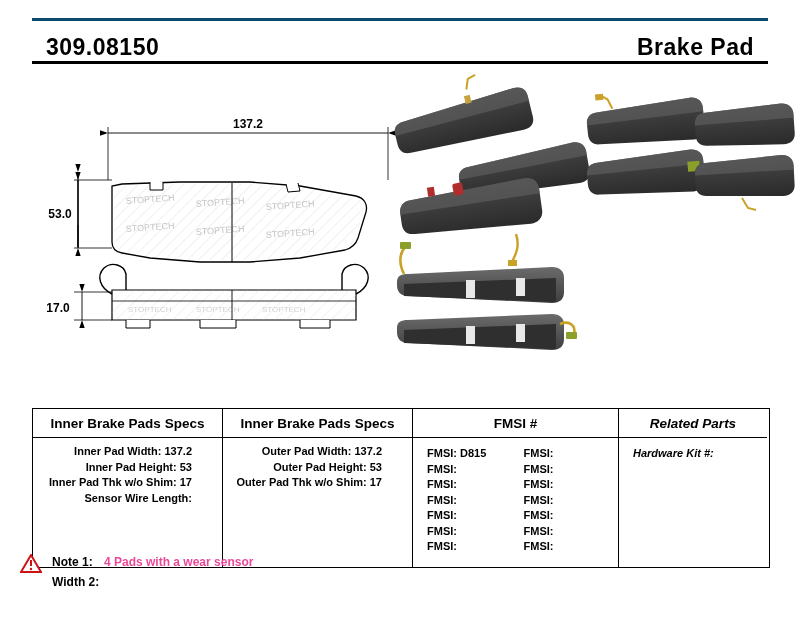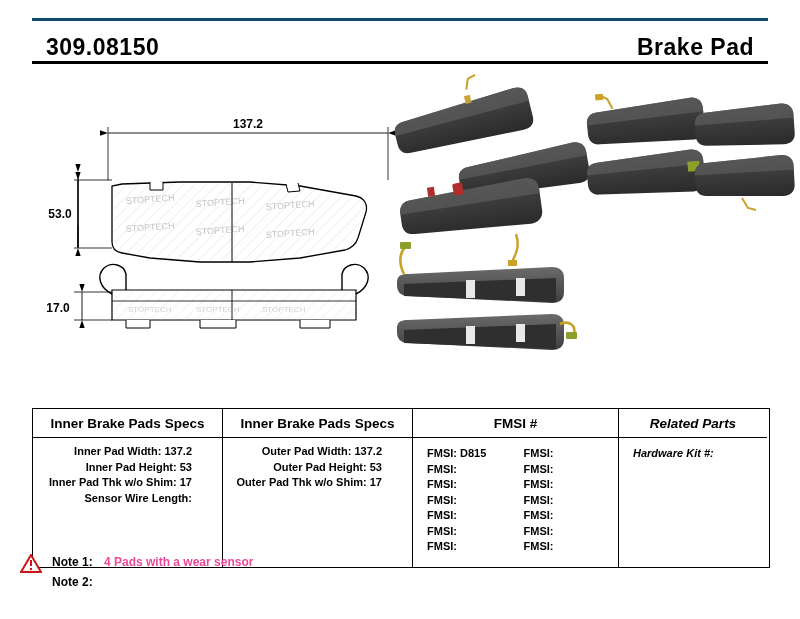--- a/index.html
+++ b/index.html
@@ -480,16 +480,16 @@
       <svg width="22" height="19" viewBox="0 0 22 19" xmlns="http://www.w3.org/2000/svg">
         <path d="M11 1 L21 18 L1 18 Z" fill="#ffffff" stroke="#cc1417" stroke-width="2"></path>
         <path d="M11 6 L11 12" stroke="#cc1417" stroke-width="2"></path>
         <circle cx="11" cy="15" r="1.2" fill="#cc1417"></circle>
       </svg>
     </span>
     <span class="note-label">Note 1:</span>
     <span class="note-text-red">4 Pads with a wear sensor</span>
   </div>
   <div class="note-row">
-    <span class="note-label">Note 2:</span>
+    <span class="note-label">Width 2:</span>
     <span></span>
   </div>
 </div>
 
 </body></html>

